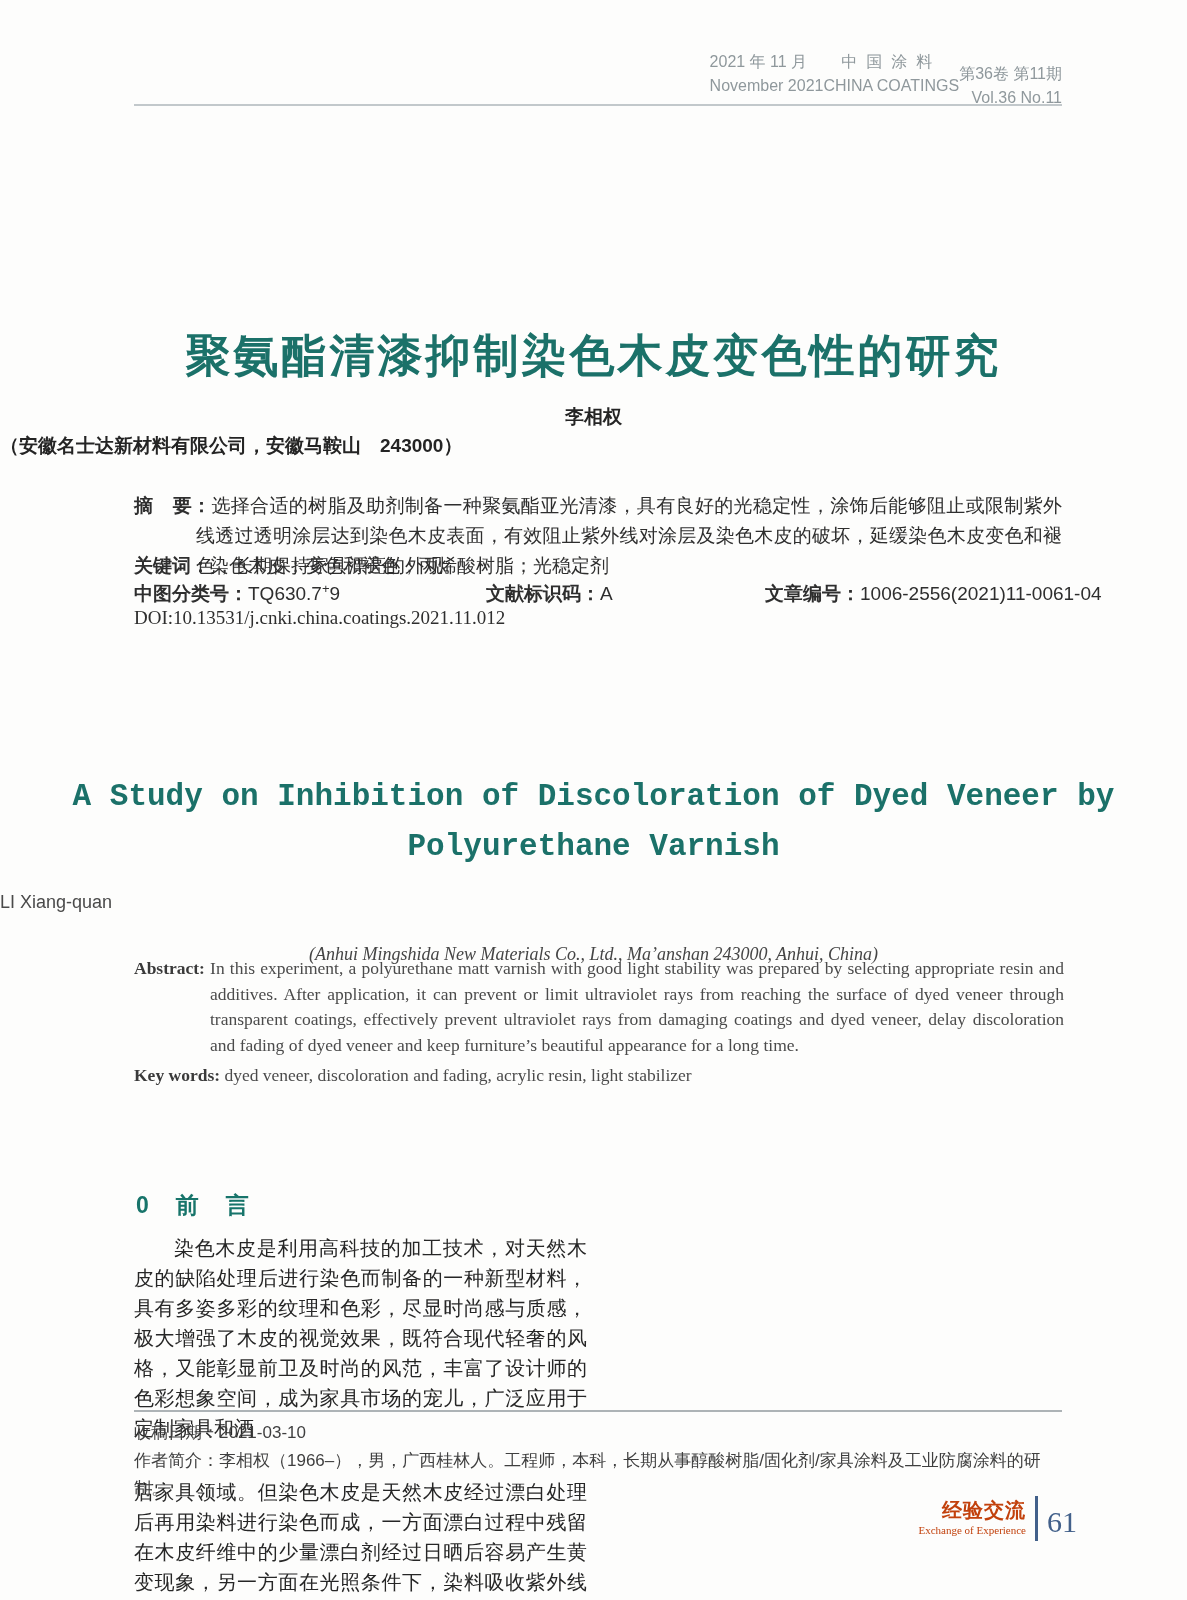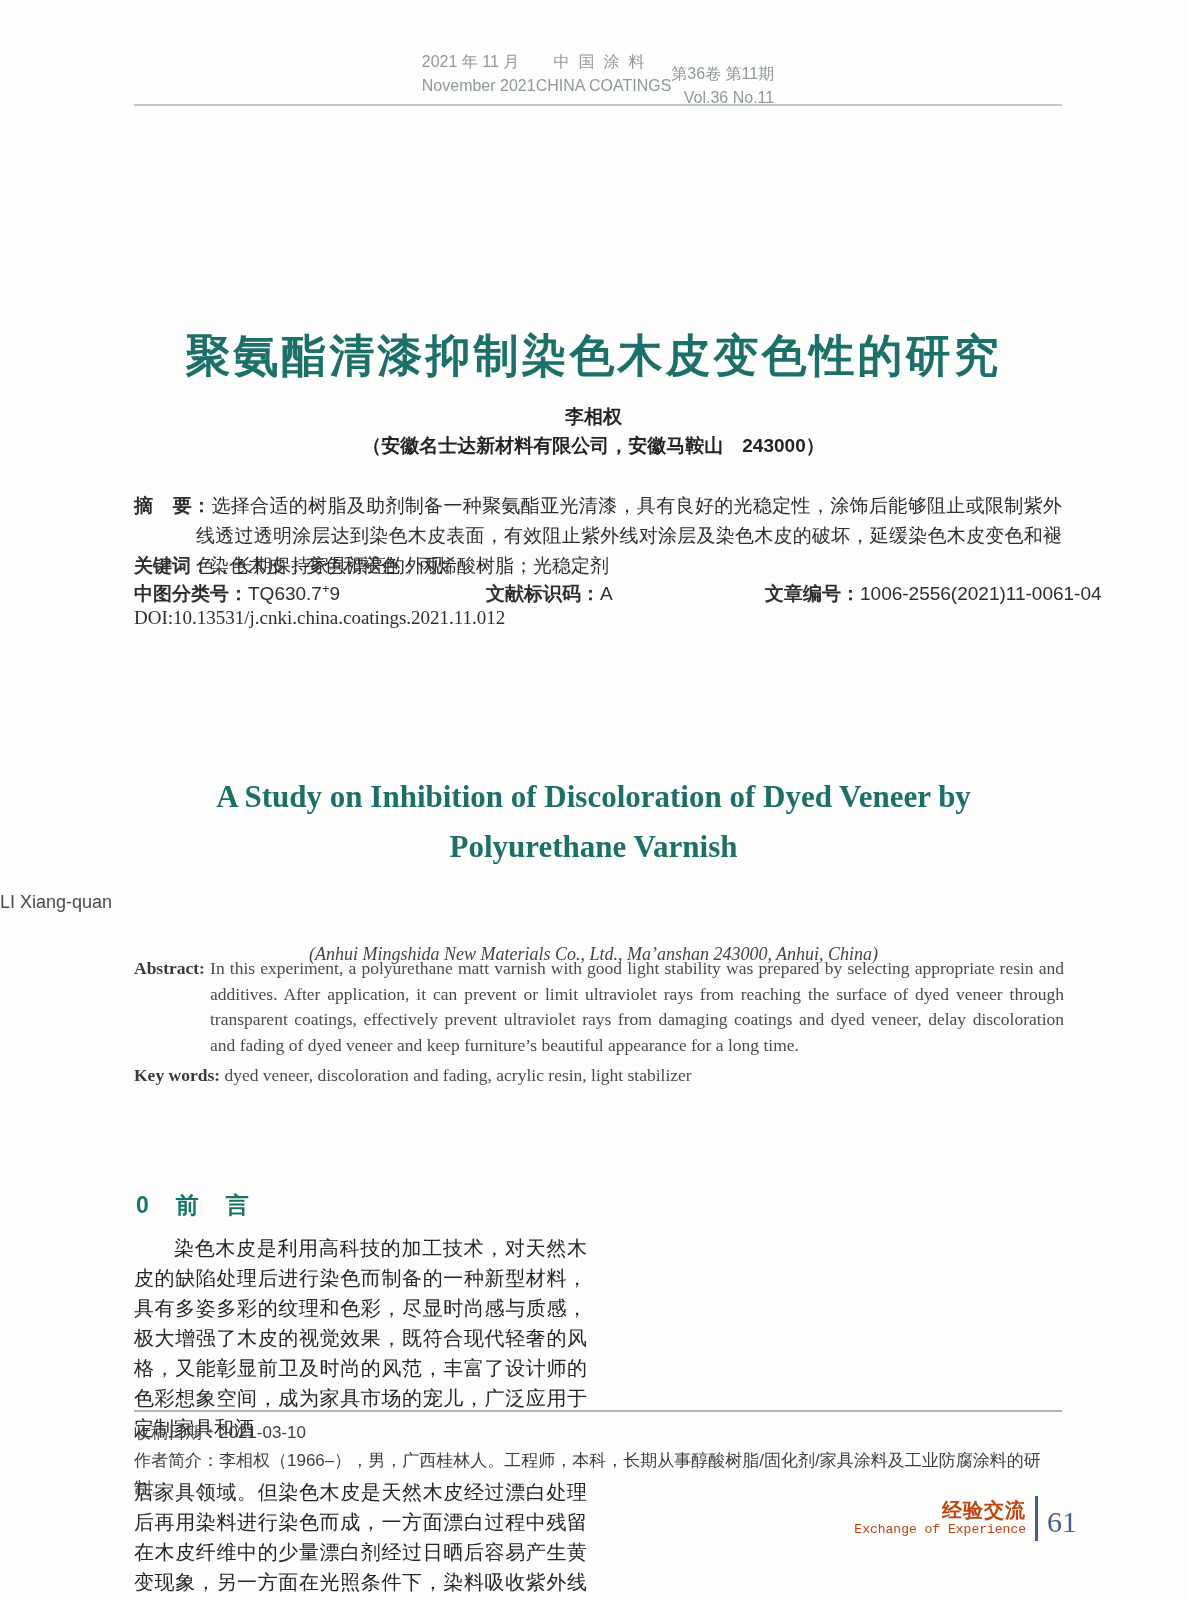--- a/index.html
+++ b/index.html
@@ -3,54 +3,54 @@
 <meta charset="utf-8">
 <style>
   html,body { margin:0; padding:0; background:#d9d9d9; }
   .page {
     position:relative; width:1187px; height:1600px; margin:0 auto;
     background:#fdfdfc; overflow:hidden;
     font-family:"Liberation Sans","DejaVu Sans",sans-serif; color:#2e2e2e;
   }
   
   .header { position:absolute; top:50px; left:134px; width:928px;
-    display:flex; justify-content:center; color:#8f989c;
+    display:flex; justify-content:flex-end; color:#8f989c;
     font-size:16px; line-height:24px; }
   .header .h-center { text-align:center; }
   .header .h-right  { text-align:right;margin-top:12px; }
   .journal-cn { letter-spacing:9px; }
   .rule-top { position:absolute; top:104px; left:134px; width:928px;
     height:2px; background:#c2c8cb; }
   
   .title-cn { position:absolute; top:326px; left:0; width:100%;
     text-align:center; color:#1b7169; font-size:45px; font-weight:bold;
     letter-spacing:3px; }
   .author-cn { position:absolute; top:404px; left:0; width:100%;
     text-align:center; font-size:19px; font-weight:bold; color:#242424; }
   .affil-cn { position:absolute; top:433px; left:0; width:100%;
-    text-align:center; font-size:19px; font-weight:bold; color:#242424; }
+    font-size:19px; font-weight:bold; color:#242424; }
   .abstract-cn { position:absolute; top:491px; left:134px; width:928px;
     font-size:19px; line-height:30px; text-align:justify;
     padding-left:62px; text-indent:-62px; box-sizing:border-box; }
   .abstract-cn .label { font-weight:bold; }
   .keywords-cn { position:absolute; top:553px; left:134px; width:928px;
     font-size:19px; }
   .keywords-cn .label { font-weight:bold; }
   .clc-line { position:absolute; top:581px; left:134px; width:928px;
     height:24px; font-size:19px; }
   .clc-item { position:absolute; top:0; white-space:nowrap; }
   .clc-item .label { font-weight:bold; }
   .clc-i1 { left:0; } .clc-i2 { left:352px; } .clc-i3 { left:631px; }
   .clc-item sup { font-size:13px; }
   .doi { position:absolute; top:607px; left:134px;
     font-family:"Liberation Serif","DejaVu Serif",serif; font-size:19px; }
   
   .title-en { position:absolute; top:772px; left:0; width:100%;
     text-align:center; color:#1b7169; font-weight:bold; font-size:31px;
-    line-height:50px; font-family:Liberation Serif, serif; }
+    line-height:50px; font-family:Liberation Mono, monospace; }
   .author-en { position:absolute; top:892px; left:0; width:100%;
     text-align:left; font-size:18px; color:#4a4a4a; }
   .affil-en { position:absolute; top:923px; left:0; width:100%;
     text-align:center; font-size:18px; font-style:italic; color:#454545;
     font-family:Liberation Serif, serif;margin-top:21px; }
   .abstract-en { position:absolute; top:956px; left:134px; width:930px;
     font-family:"Liberation Serif","DejaVu Serif",serif; font-size:17.5px;
     line-height:25.5px; color:#4b4b4b; text-align:justify;
     padding-left:76px; text-indent:-76px; box-sizing:border-box; }
   .abstract-en .label { font-weight:bold; color:#3a3a3a; }
@@ -71,22 +71,22 @@
   .foot-rule { position:absolute; top:1410px; left:134px; width:928px;
     height:2px; background:#adb3b6; }
   .footnote { position:absolute; top:1419px; left:134px; width:928px;
     font-size:17px; line-height:28px; color:#3f3f3f; }
   
   .page-footer { position:absolute; top:1496px; right:110px;
     display:flex; align-items:center; }
   .footer-labels { text-align:right; color:#c2410c; margin-right:9px; }
   .footer-cn { font-size:20px; font-weight:bold; letter-spacing:1px;
     line-height:23px; }
-  .footer-en { font-size:13px; line-height:16px;
-    font-family:Liberation Mono, monospace; }
+  .footer-en { font-size:11px; line-height:16px;
+    font-family:Liberation Serif, serif; }
   .footer-bar { width:3px; height:45px; background:#42608a; margin-right:9px; }
   .footer-num { font-size:30px; color:#42608a;
     font-family:"Liberation Serif","DejaVu Serif",serif; padding-top:6px; }
 </style>
 </head>
 <body>
 
 <div class="page">
 
   <div class="header">

